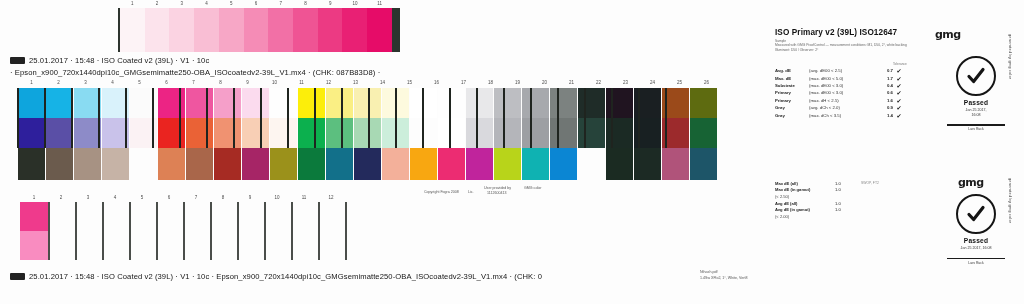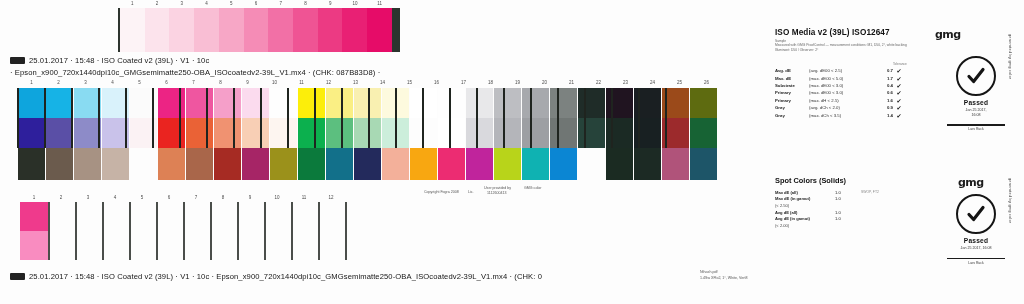--- a/index.html
+++ b/index.html
@@ -314,21 +314,21 @@
 
   <div class="bottom-foot">
     <span class="gmg-mini"></span><span>25.01.2017 · 15:48 · ISO Coated v2 (39L) · V1 · 10c · Epson_x900_720x1440dpi10c_GMGsemimatte250-OBA_ISOcoatedv2-39L_V1.mx4 · (CHK: 0</span>
   </div>
   <div class="micro" style="left:700px;top:270px;">Nthash.pdf</div>
   <div class="micro" style="left:700px;top:276px;">1.4Sw XFlo2, 1°, White, Vert8</div>
 
   <div id="report">
 
     <div class="abs" style="left:0;top:0;width:200px;">
-      <div class="rep-title">ISO Media v2 (39L) ISO12647</div>
+      <div class="rep-title">ISO Primary v2 (39L) ISO12647</div>
       <div class="rep-sub">
         <div>Sample</div>
         <div>Measured with GMG ProofControl — measurement conditions: M1, D50, 2°, white backing</div>
         <div>Illuminant: D50 / Observer: 2°</div>
       </div>
     </div>
 
     <div class="abs gmg-logo" style="left:160px;top:0;">gmg</div>
 
     <div class="abs rep-table" id="rep-table" style="left:0;top:30px;width:160px;">
@@ -395,21 +395,20 @@
         <div>Jan 25 2017,</div>
         <div>16:08</div>
       </div>
       <div style="display:flex;justify-content:center;">
         <div class="sig-line"></div>
       </div>
       <div class="sig-name">Lars Ruck</div>
     </div>
 
     <div class="abs" style="left:0;top:148px;width:160px;">
-      <div class="spot-title">Spot Colors (Solids)</div>
       <div id="spot-table" style="margin-top:4px;">
           <div class="spot-row">
             <div class="s1">Max dE (all)</div>
             <div class="s2">1.0</div>
             <div class="s3">SWOP, FT2</div>
           </div>
           <div class="spot-row">
             <div class="s1">Max dE (in gamut)</div>
             <div class="s2">1.0</div>
             <div class="s3"></div>

